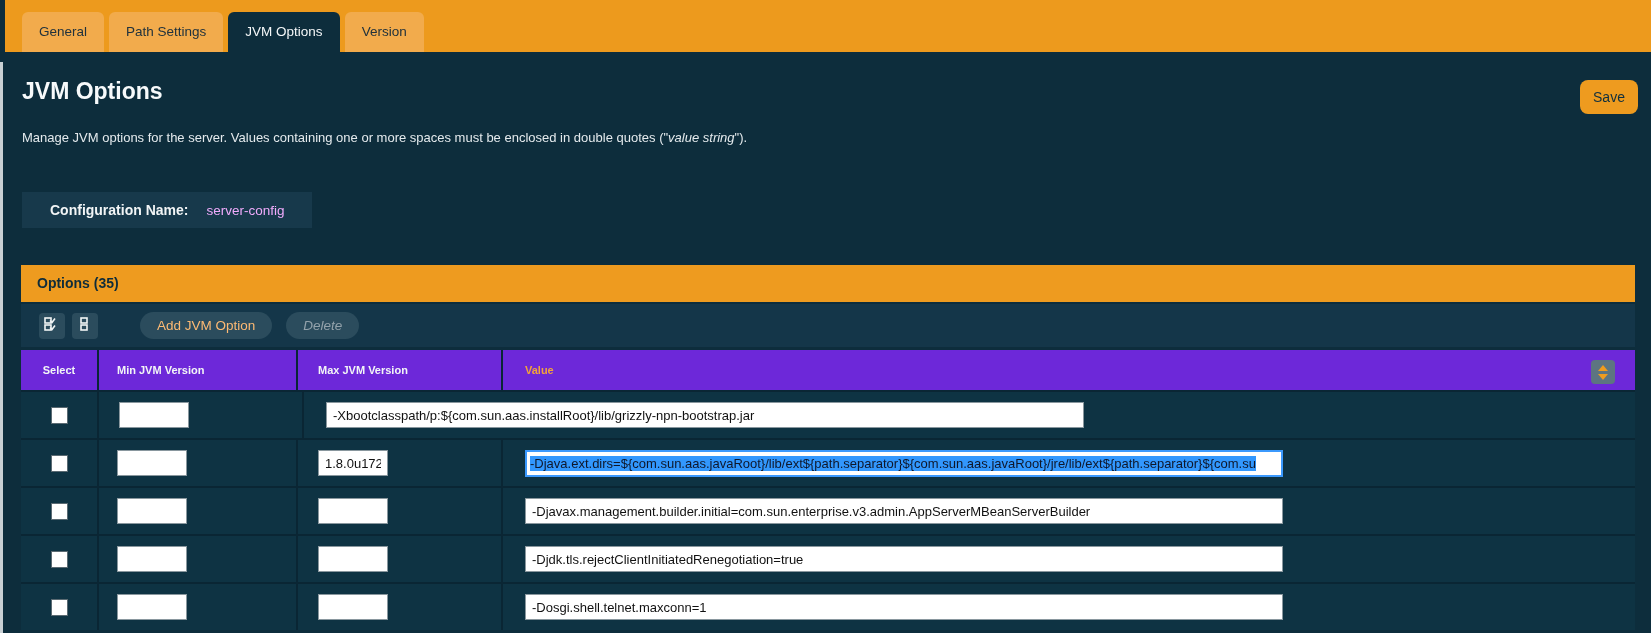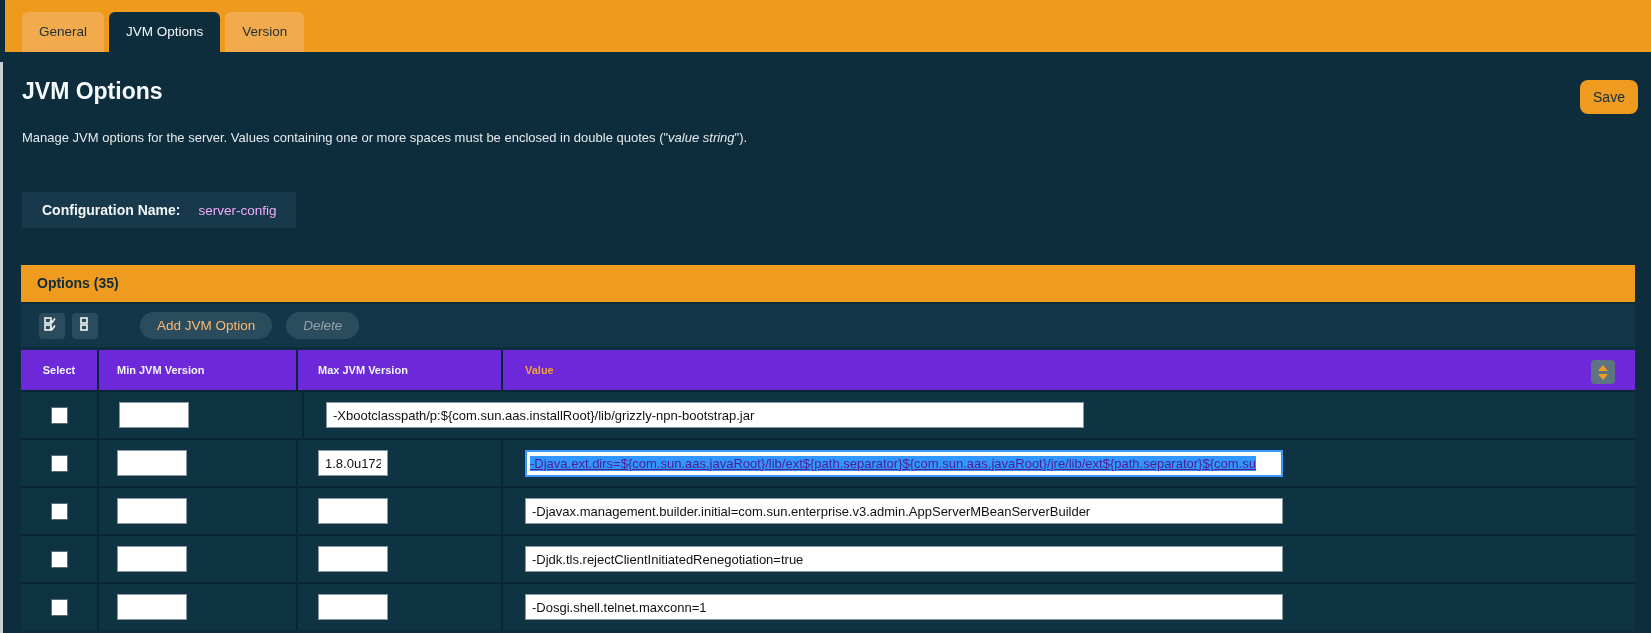--- a/index.html
+++ b/index.html
@@ -16,21 +16,21 @@
 
   .edge-strip { position:absolute; left:0; top:62px; bottom:0; width:3px; background:#c9d0d4; }
 
   .page-title { position:absolute; left:22px; top:78px; font-size:23px; font-weight:bold; color:#f7fafb; }
   .save-btn { position:absolute; left:1580px; top:80px; width:58px; height:34px; background:#ee9b1f;
               color:#10303f; font-size:14px; font-family:inherit; border:none; border-radius:8px; cursor:pointer; }
   .desc { position:absolute; left:22px; top:130px; font-size:13px; color:#e4eaed; }
   .desc .it { font-style:italic; }
 
   .config-box { position:absolute; left:22px; top:192px; height:36px; background:#17394b;
-                display:flex; align-items:center; padding:0 20px; }
+                display:flex; align-items:center; padding:0 28px; }
   .config-label { font-size:14px; font-weight:bold; color:#f2f5f6; }
   .config-value { font-size:13.5px; color:#f0abfc; margin-left:18px; }
 
   
   .panel { position:absolute; left:21px; top:265px; width:1614px; }
   .panel-head { height:37px; line-height:37px; background:#ee9b1f; padding-left:16px;
                 font-size:14px; font-weight:bold; color:#0e2c3a; }
   .panel-toolbar { height:45px; background:#143649; border-top:2px solid #0d2d3c;
                    display:flex; align-items:center; padding-left:18px; }
   .icon-btn { width:26px; height:26px; background:#2b4c5d; border:none; border-radius:4px;
@@ -59,31 +59,32 @@
               border-top:6px solid #ef9c1f; }
 
   .t-row { display:flex; height:48px; background:#0e3343; border-top:2px solid #0a2634; }
   .checkbox { width:17px; height:17px; background:#ffffff; border:1px solid #5a6a72; cursor:pointer; }
   .txt-input { height:26px; border:1px solid #89979e; font-size:13px; font-family:inherit;
                padding:0 6px; color:#111; background:#fff; }
   .mini { width:70px; }
   .val { width:758px; }
   .fake-input { width:758px; height:27px; background:#fff; border:2px solid #3b99fd;
                 display:flex; align-items:center; padding:0 3px; overflow:hidden; white-space:nowrap; cursor:text; }
-  .fake-input .sel { background:#3297fd; color:#4c1d95; font-size:13px; white-space:nowrap;text-decoration:underline; }
+  .fake-input .sel { background:#3297fd; color:#0f172a; font-size:13px; white-space:nowrap; }
 </style>
 </head>
 <body>
 
 <div class="page">
 
   <div class="tabbar">
     <div class="corner-notch"></div>
     <ul class="tabs">
       <li class="tab">General</li>
+      <li class="tab">Path Settings</li>
       <li class="tab active">JVM Options</li>
       <li class="tab">Version</li>
     </ul>
   </div>
 
   <div class="edge-strip"></div>
 
   <h1 class="page-title">JVM Options</h1>
   <button class="save-btn">Save</button>
 

